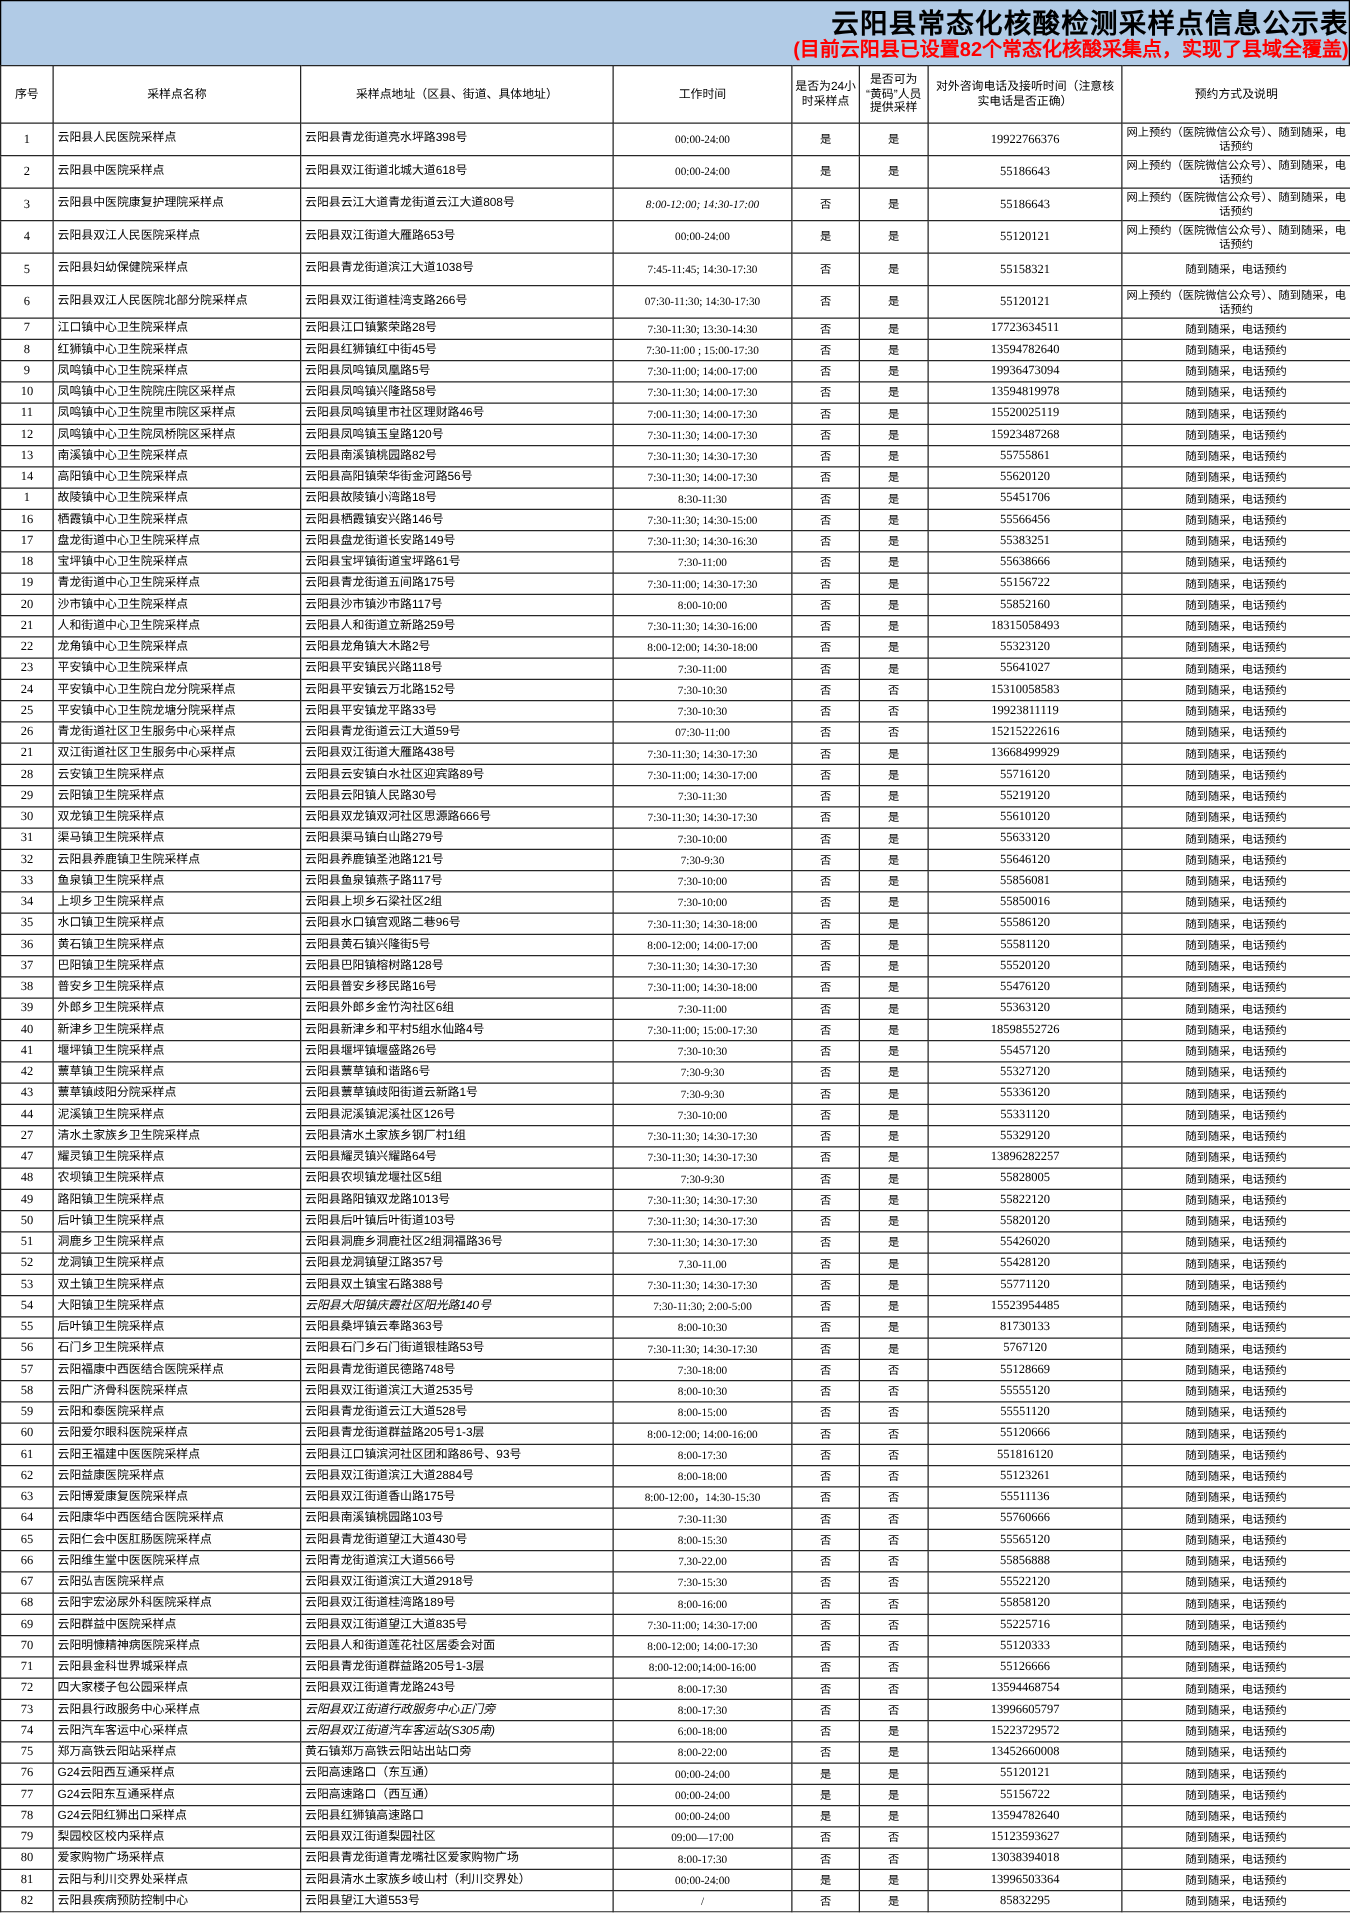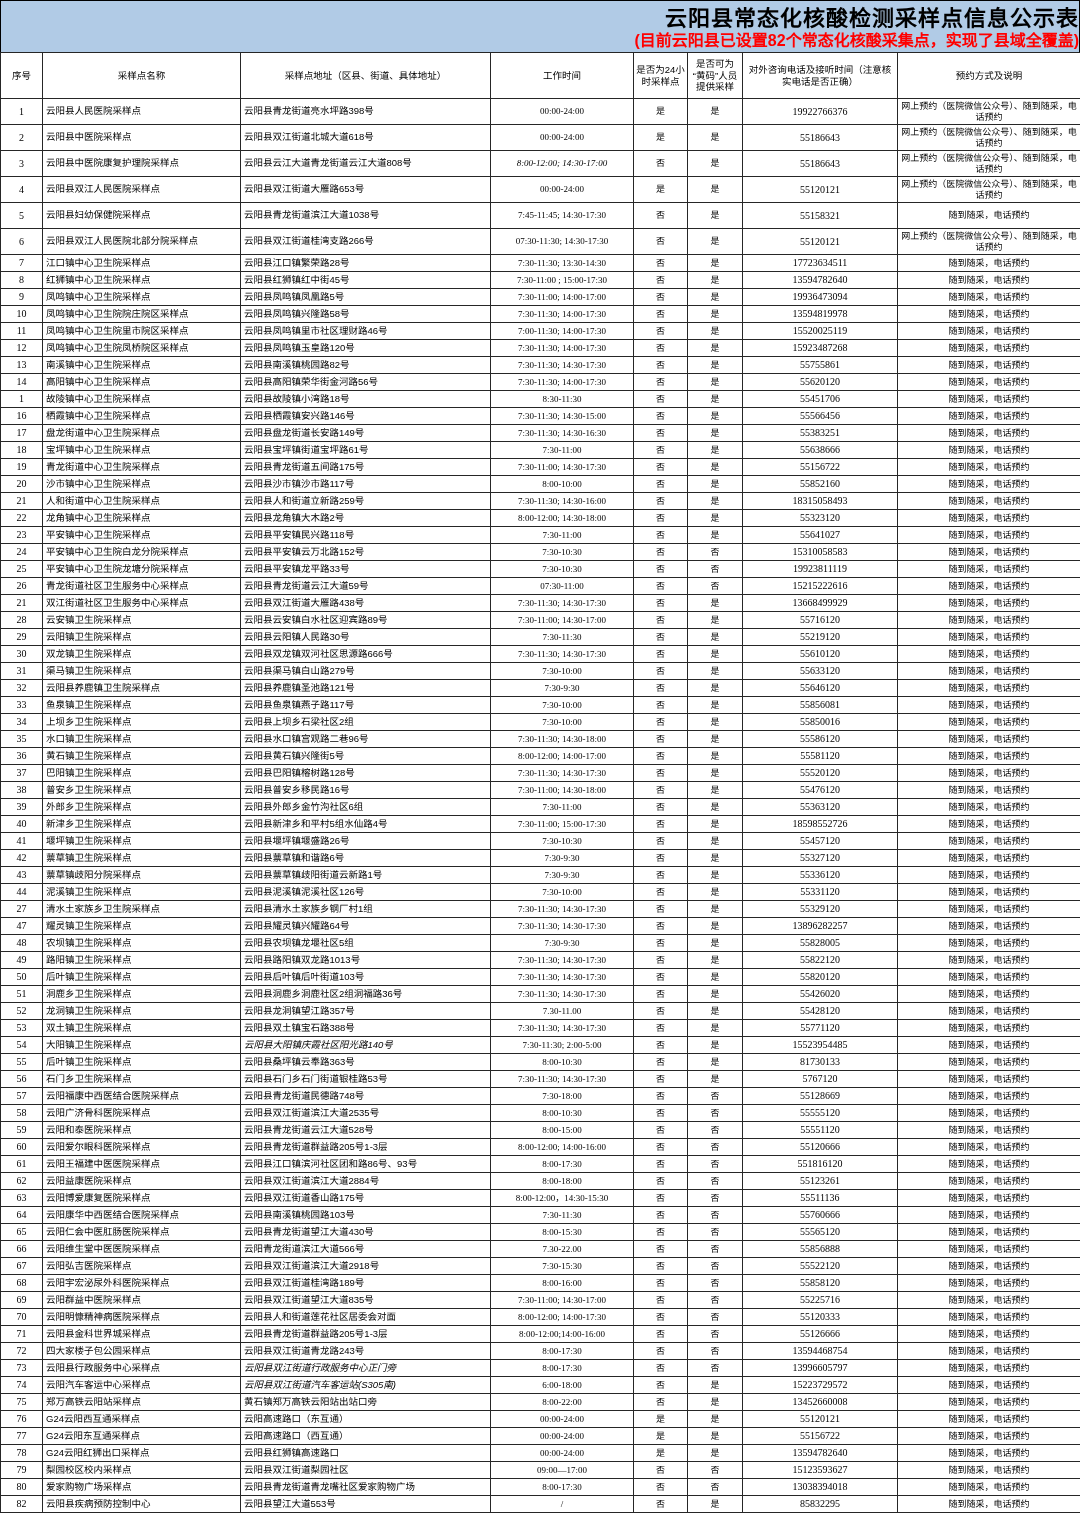--- a/index.html
+++ b/index.html
@@ -856,20 +856,30 @@
           <td class="c-seq">80</td>
           <td class="c-name">爱家购物广场采样点</td>
           <td class="c-addr">云阳县青龙街道青龙嘴社区爱家购物广场</td>
           <td class="c-time">8:00-17:30</td>
           <td class="c-yn">否</td>
           <td class="c-yn">否</td>
           <td class="c-phone">13038394018</td>
           <td class="c-book">随到随采，电话预约</td>
         </tr>
         <tr>
+          <td class="c-seq">81</td>
+          <td class="c-name">云阳与利川交界处采样点</td>
+          <td class="c-addr">云阳县清水土家族乡岐山村（利川交界处）</td>
+          <td class="c-time">00:00-24:00</td>
+          <td class="c-yn">是</td>
+          <td class="c-yn">是</td>
+          <td class="c-phone">13996503364</td>
+          <td class="c-book">随到随采，电话预约</td>
+        </tr>
+        <tr>
           <td class="c-seq">82</td>
           <td class="c-name">云阳县疾病预防控制中心</td>
           <td class="c-addr">云阳县望江大道553号</td>
           <td class="c-time">/</td>
           <td class="c-yn">否</td>
           <td class="c-yn">是</td>
           <td class="c-phone">85832295</td>
           <td class="c-book">随到随采，电话预约</td>
         </tr>
       </tbody>

